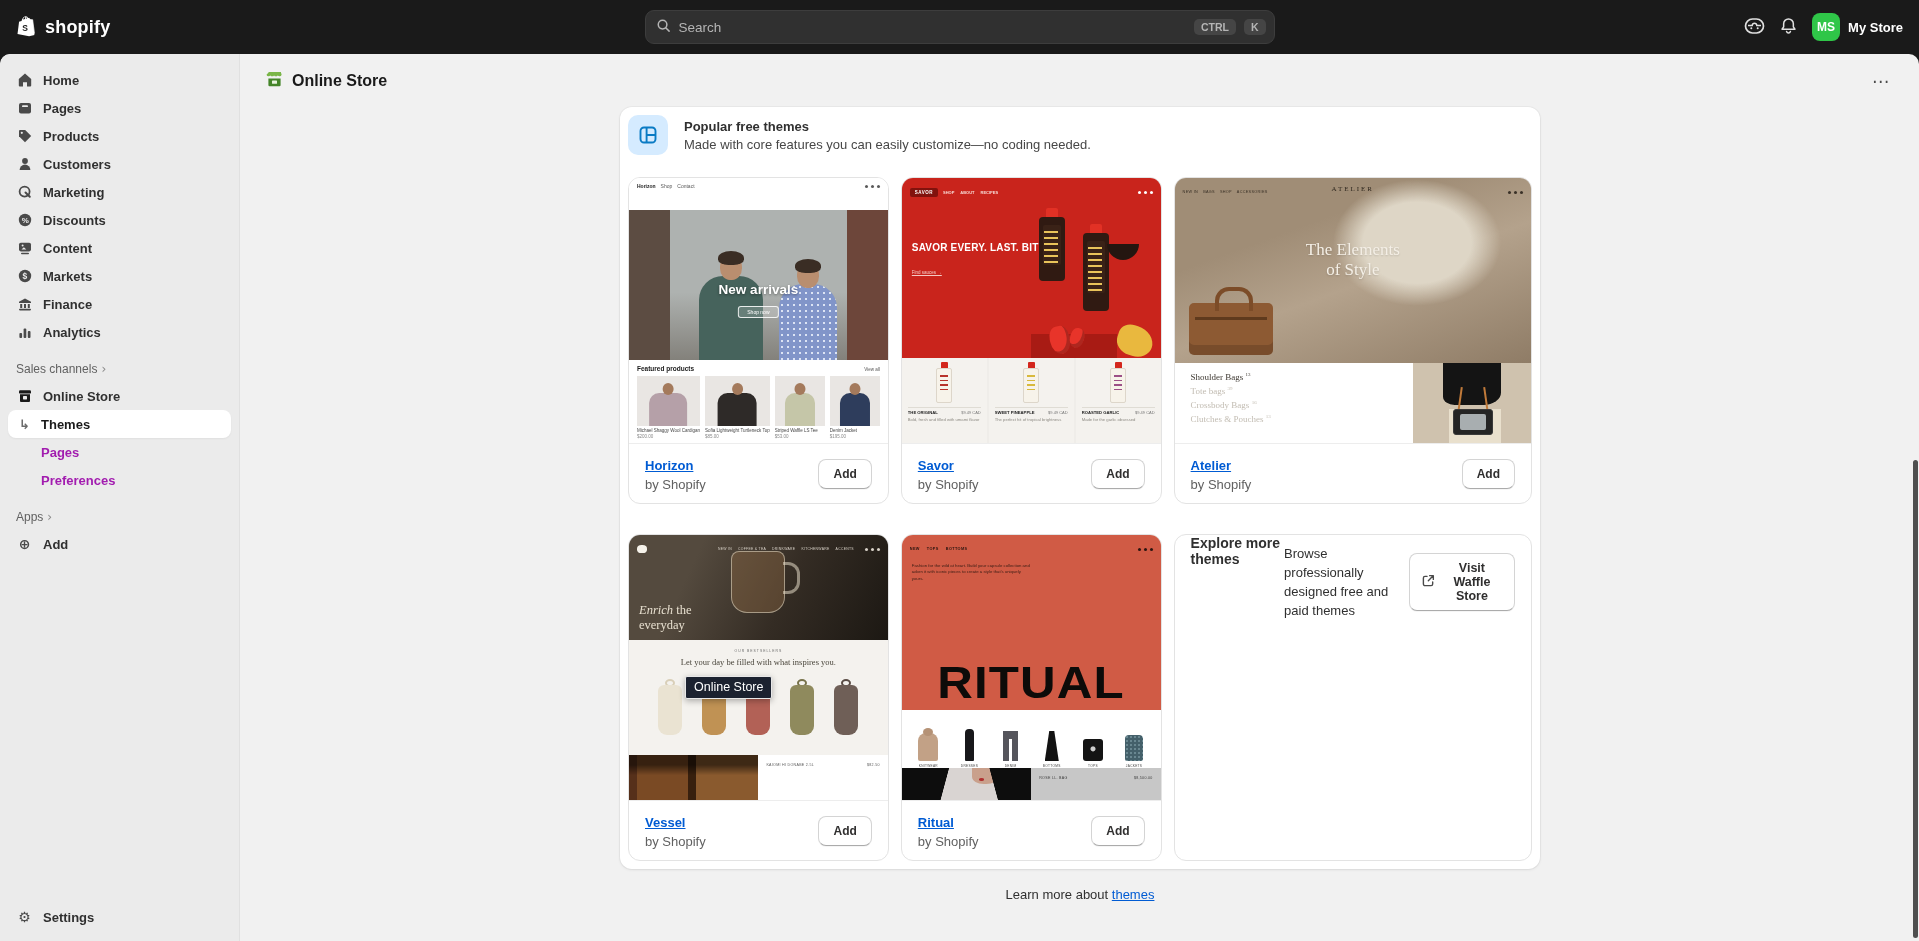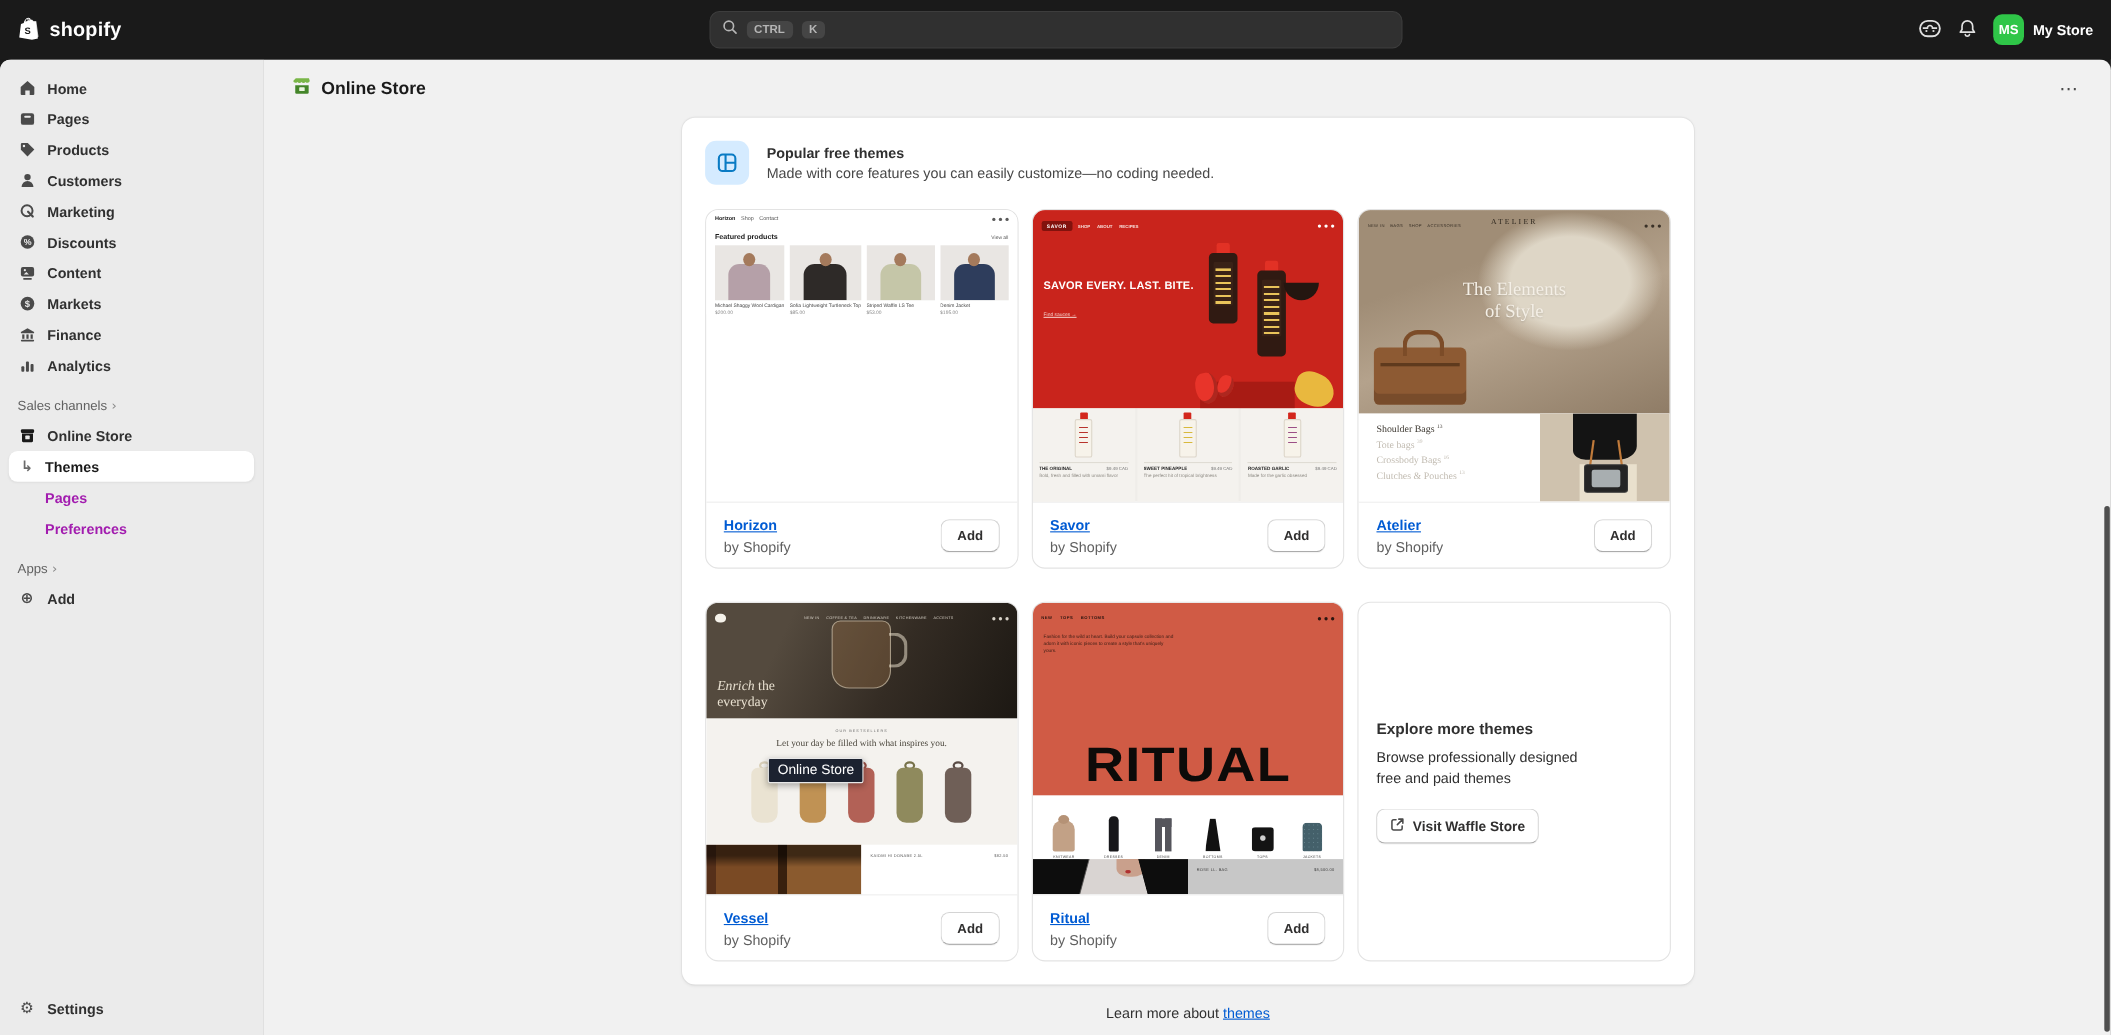--- a/index.html
+++ b/index.html
@@ -44,21 +44,21 @@
 
   
   .main { position:absolute; top:0; left:241px; width:1678px; height:100%; }
   .page-header { display:flex; align-items:center; padding:15px 24px 8px; }
   .page-title-wrap { display:flex; align-items:center; gap:8px; flex:1; }
   .page-title { font-size:16px; font-weight:700; color:#1a1a1a; }
   .more-btn { border:none; background:none; color:#4a4a4a; font-size:17px; cursor:pointer;
               font-family:"DejaVu Sans", sans-serif; padding:2px 6px; border-radius:6px; }
 
   .big-card { width:920px; margin:6px auto 0; background:#fff; border-radius:12px;
-              box-shadow:0 1px 3px rgba(0,0,0,.08), 0 0 0 1px rgba(0,0,0,.03); padding:21px; }
+              box-shadow:0 1px 3px rgba(0,0,0,.08), 0 0 0 1px rgba(0,0,0,.03); padding:8px; }
   .section-row { display:flex; gap:16px; align-items:center; margin-bottom:22px; }
   .blue-ic { width:40px; height:40px; border-radius:10px; background:#d5ebff; display:flex;
              align-items:center; justify-content:center; flex:none; }
   .sec-title { font-size:13px; font-weight:700; color:#303030; }
   .sec-sub { font-size:13px; color:#474747; margin-top:3px; }
 
   .grid { display:grid; grid-template-columns:repeat(3,1fr); gap:30px 12px; }
   .tcard { border:1px solid #e3e3e3; border-radius:12px; overflow:hidden; background:#fff; height:327px;
            display:flex; flex-direction:column; }
   .preview { height:265px; position:relative; overflow:hidden; flex:none; }
@@ -230,21 +230,21 @@
   .rt-face { position:absolute; top:0; left:54%; width:26px; height:16px; background:#c9a08c; border-radius:0 0 45% 45%; }
   .rt-lips { position:absolute; top:10px; left:60%; width:5px; height:2.5px; background:#b03030; border-radius:50%; }
   .rt-blazer { position:absolute; inset:0;
                background:linear-gradient(105deg,#0d0d0d 0 34%,rgba(0,0,0,0) 34.5%),
                           linear-gradient(255deg,#0d0d0d 0 30%,rgba(0,0,0,0) 30.5%); }
   .rt-info { width:50%; background:#c7c7c7; display:flex; justify-content:space-between; padding:8px 8px 0;
              font-size:3.6px; color:#3c3c3c; letter-spacing:.3px; }
 
   
   .explore { border:1px solid #e3e3e3; border-radius:12px; background:#fff; padding:0 16px;
-             display:flex; flex-direction:column; justify-content:center; height:327px; }
+             display:flex; flex-direction:row; justify-content:center; height:327px; }
   .explore h3 { font-size:14px; font-weight:700; color:#303030; }
   .explore p { font-size:13px; color:#303030; line-height:1.45; margin-top:10px; width:190px; }
   .visit-btn { margin-top:18px; align-self:flex-start; display:flex; align-items:center; gap:7px;
                background:#fff; border:1px solid #d4d4d4; border-bottom-color:#ababab; border-radius:8px;
                font-size:12.5px; font-weight:600; color:#302f2f; padding:7px 12px; cursor:pointer;
                box-shadow:0 1px 0 rgba(0,0,0,.04); font-family:"Liberation Sans",sans-serif; }
 
   .page-footer { text-align:center; margin-top:18px; font-size:13px; color:#303030; }
   .page-footer a { color:#005bd3; text-decoration:underline; cursor:pointer; }
 
@@ -266,20 +266,21 @@
     <span class="logo-text">shopify</span>
   </div>
 
   <div class="searchbox">
     <span>
       <svg width="15" height="15" viewBox="0 0 16 16">
           <circle cx="7" cy="7" r="4.6" fill="none" stroke="#b5b5b5" stroke-width="1.6"></circle>
           <line x1="10.6" y1="10.6" x2="14" y2="14" stroke="#b5b5b5" stroke-width="1.6" stroke-linecap="round"></line>
         </svg>
     </span>
+    <span class="ph">Search</span>
     <span class="kbd">CTRL</span>
     <span class="kbd">K</span>
   </div>
 
   <div class="top-right">
     <button class="top-icon-btn">
       <span>
         <svg width="21" height="20" viewBox="0 0 21 20">
             <rect x="1.5" y="3" width="18" height="14" rx="7" fill="none" stroke="#e0e0e0" stroke-width="1.7"></rect>
             <path d="M4 9.5h4.2a2.3 2.3 0 0 1 4.6 0H17" fill="none" stroke="#e0e0e0" stroke-width="1.5"></path>
@@ -480,20 +481,32 @@
             <div class="mini-nav hz-nav">
               <span class="hz-brand">Horizon</span>
               <span>Shop</span>
               <span>Contact</span>
               <span class="mini-dots">
                   <i></i>
                   <i></i>
                   <i></i>
                 </span>
             </div>
+            <div class="hz-hero" style="margin-top:16px">
+              <div class="hz-fig" style="left:70px; width:64px; height:84px;">
+                <div class="hz-torso" style="width:64px;height:84px;background:#46635c;"></div>
+                <div class="hz-head"></div>
+              </div>
+              <div class="hz-fig" style="left:150px; width:58px; height:76px;">
+                <div class="hz-torso" style="width:58px;height:76px;background:#8195c9;background-image:radial-gradient(#dce4f4 1px, rgba(0,0,0,0) 1.4px);background-size:6px 6px;"></div>
+                <div class="hz-head"></div>
+              </div>
+              <div class="hz-title">New arrivals</div>
+              <div class="hz-btn">Shop now</div>
+            </div>
             <div class="hz-prod-sec">
               <div class="hz-prod-head">
                 <span class="hz-prod-title">Featured products</span>
                 <span class="hz-viewall">View all</span>
               </div>
               <div class="hz-pgrid">
                 <div>
                   <div class="hz-pimg">
                       <div class="hz-pfig" style="background:#b5a0a8;"></div>
                     </div>

